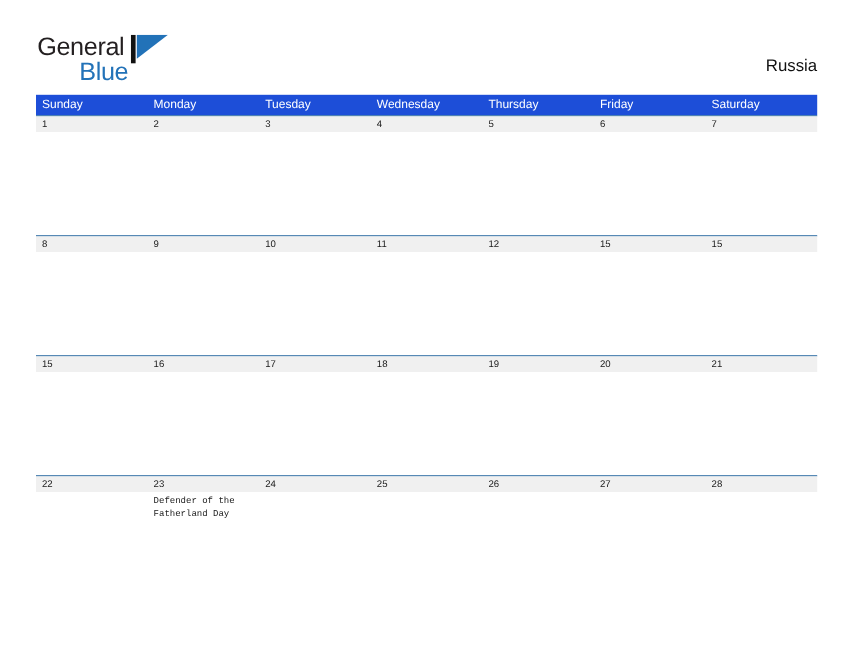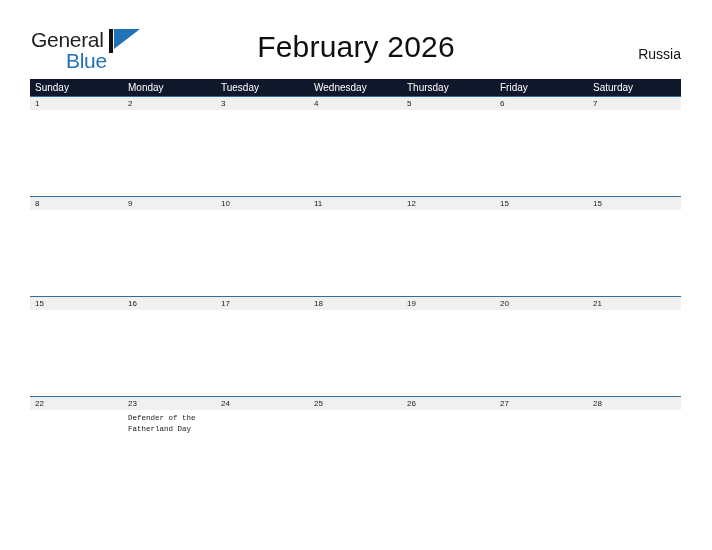--- a/index.html
+++ b/index.html
@@ -94,21 +94,21 @@
     position: absolute;
     left: 30px;
     top: 79px;
     width: 651px;
   }
 
   .weekday-row {
     display: flex;
     width: 651px;
     height: 17px;
-    background: #0f172a;
+    background: #1d4ed8;
   }
   .weekday {
     flex: 1 1 0;
     box-sizing: border-box;
     padding-left: 5px;
     font-size: 10px;
     line-height: 17px;
     color: #ffffff;
     white-space: nowrap;
     overflow: hidden;
@@ -169,21 +169,20 @@
       <span class="logo-general">General</span>
       <span class="logo-blue">Blue</span>
       <span class="logo-flag">
         <svg width="33" height="24" viewBox="0 0 33 24" xmlns="http://www.w3.org/2000/svg">
           <rect x="0" y="0" width="4" height="24" fill="#111111"></rect>
           <polygon points="5,0 31,0 5,20" fill="#2272b8"></polygon>
         </svg>
       </span>
     </div>
 
-    <div class="cal-title">February 2026</div>
 
     <div class="country">Russia</div>
 
   </div>
 
   <div class="calendar">
 
     <div class="weekday-row">
       <div class="weekday">Sunday</div>
       <div class="weekday">Monday</div>

